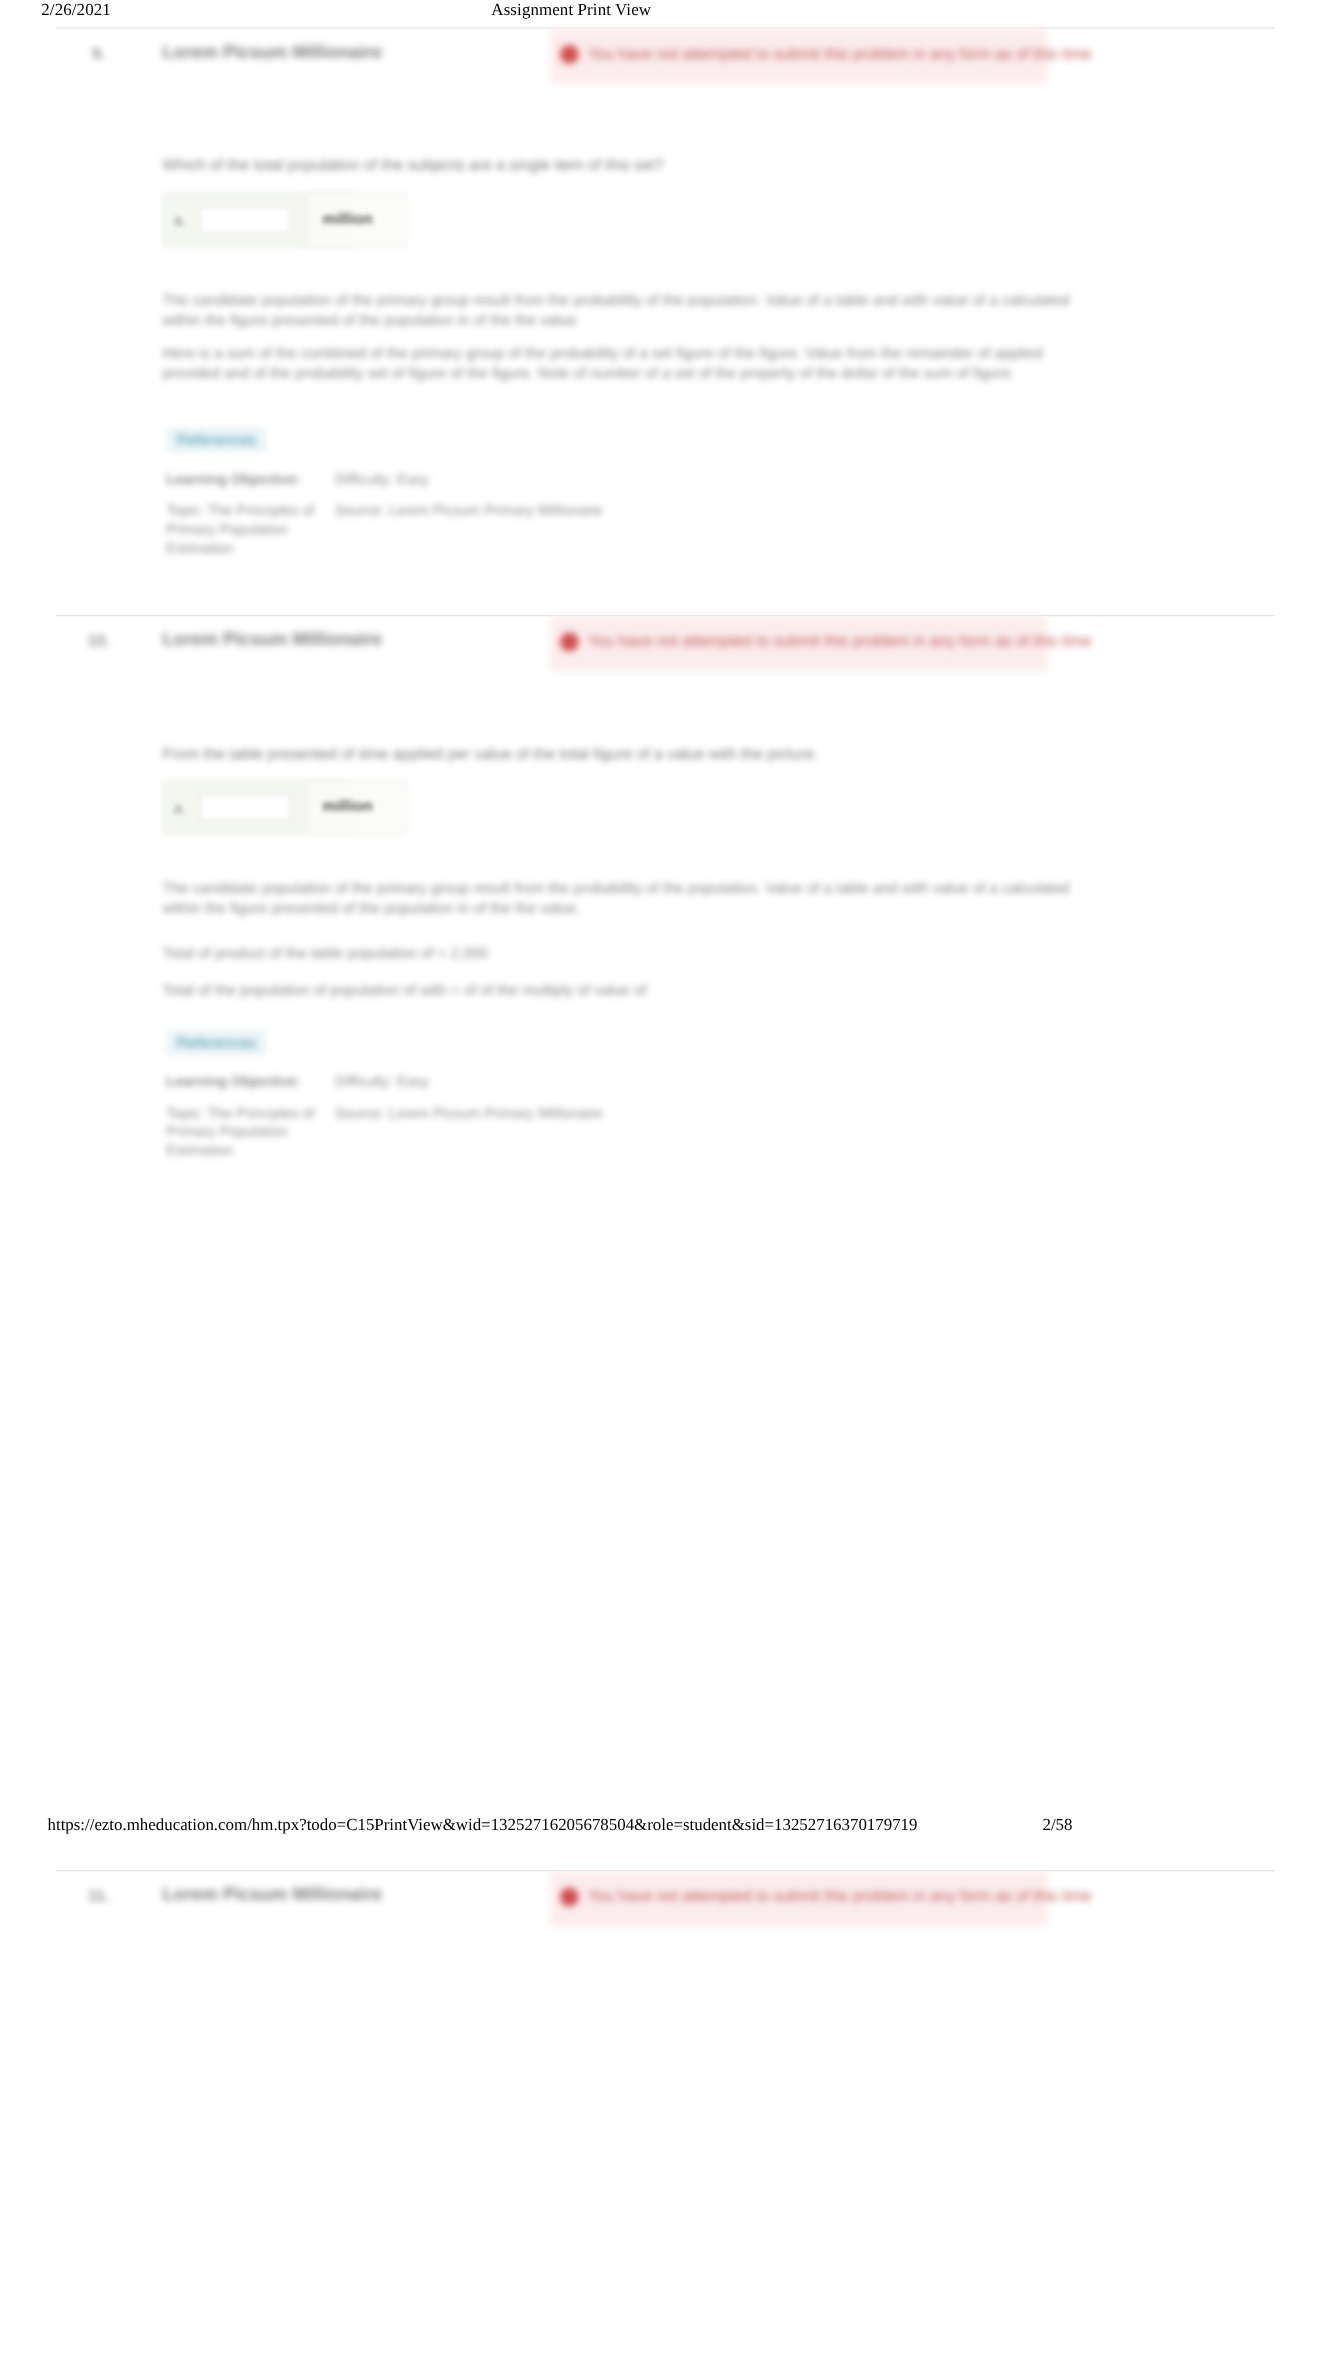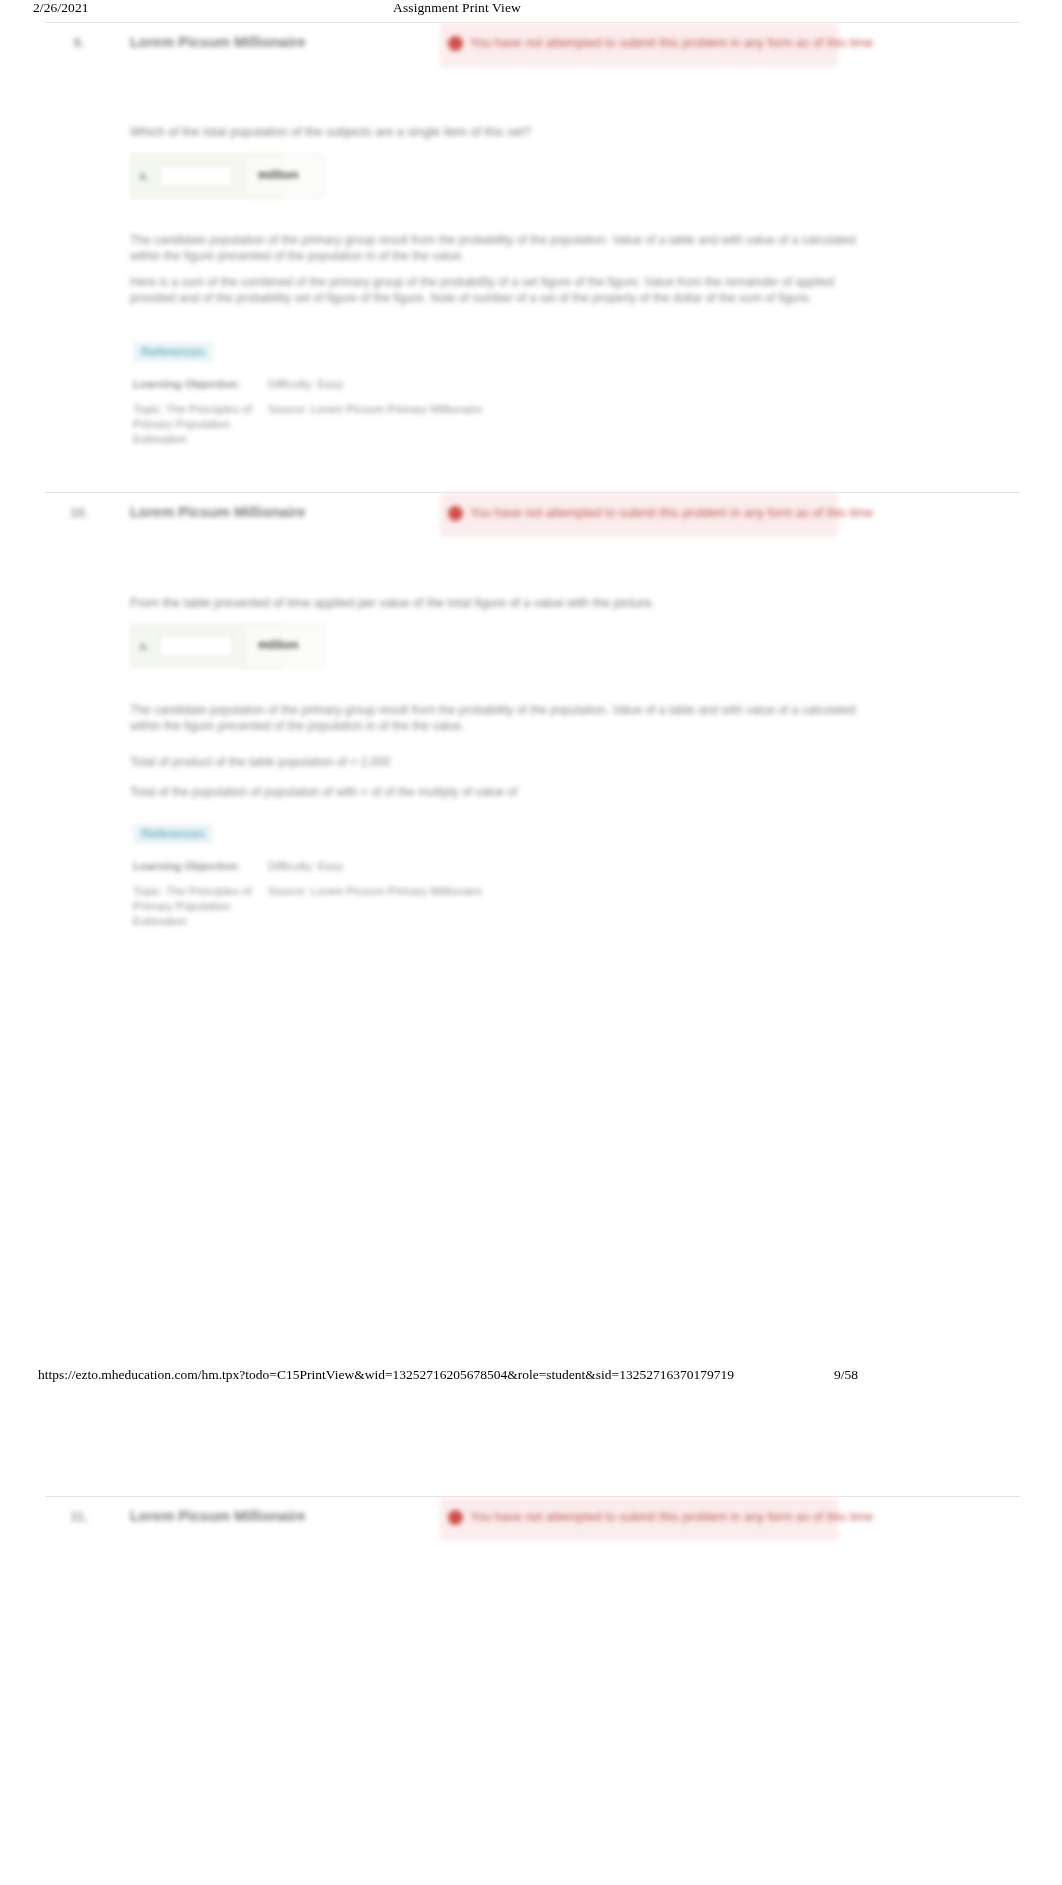--- a/index.html
+++ b/index.html
@@ -202,21 +202,21 @@
     display: flex;
     margin-top: 10px;
   }
   .q-meta-col-a { width: 135px; }
   .q-meta-col-b { width: 260px; }
 
   
   .print-footer {
     position: absolute;
     left: 0;
-    top: 1367px;
+    top: 1452px;
     width: 893px;
     height: 22px;
   }
   .footer-url {
     position: absolute;
     left: 38px; top: 0;
     font-size: 13.5px;
     white-space: nowrap;
   }
   .footer-page {
@@ -309,21 +309,21 @@
       <div class="q-meta-block">
         <span class="q-meta-col-a">Topic: The Principles of Primary Population Estimation</span>
         <span class="q-meta-col-b">Source: Lorem Picsum Primary Millionaire</span>
       </div>
     </div>
   </div>
 </div>
 
 <div class="print-footer">
   <div class="footer-url">https://ezto.mheducation.com/hm.tpx?todo=C15PrintView&amp;wid=13252716205678504&amp;role=student&amp;sid=13252716370179719</div>
-  <div class="footer-page">9/58</div>
+  <div class="footer-page">2/58</div>
 </div>
 
 <div class="question-block qb-3" style="top:1496px; overflow:hidden; height:60px;">
   <div class="q-topline">
     <div class="q-number">11.</div>
     <div class="q-title">Lorem Picsum Millionaire</div>
     <div class="q-alert">
       <span class="q-alert-icon"></span>
       <span class="q-alert-text">You have not attempted to submit this problem in any form as of this time</span>
     </div>

